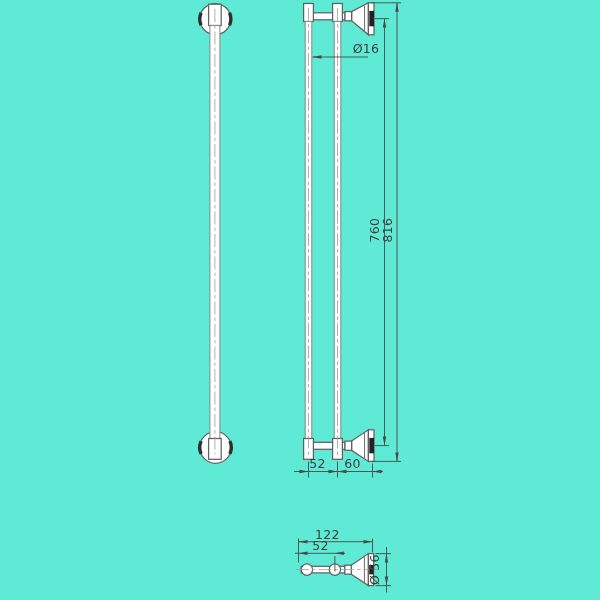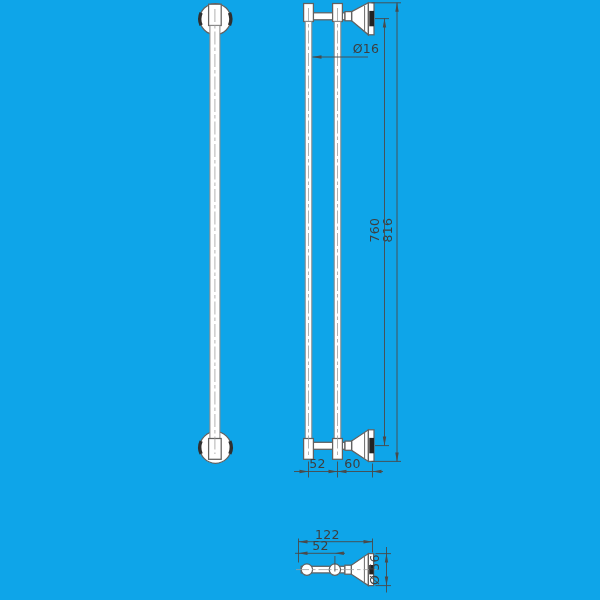--- a/index.html
+++ b/index.html
@@ -1,16 +1,16 @@
 <!DOCTYPE html>
 <html><head>
 <meta charset="utf-8">
 <style>
   html,body{margin:0;padding:0;background:#ffffff;}
-  .stage{position:relative;width:600px;height:600px;background:#0ea5e9;overflow:hidden;
+  .stage{position:relative;width:600px;height:600px;background:#5eead4;overflow:hidden;
          font-family:"DejaVu Sans",sans-serif;}
   svg{position:absolute;left:0;top:0;}
   
   .o   {fill:#ffffff;stroke:#616161;stroke-width:1.25;}
   .tub {fill:#ffffff;stroke:#8a8a8a;stroke-width:1.05;}
   .ln  {fill:none;stroke:#6b6b6b;stroke-width:1;}
   
   .cl  {fill:none;stroke:#9d9d9d;stroke-width:0.8;stroke-dasharray:13 3 3.5 3;}
   
   .dim {fill:none;stroke:#4a4a4a;stroke-width:0.9;}

